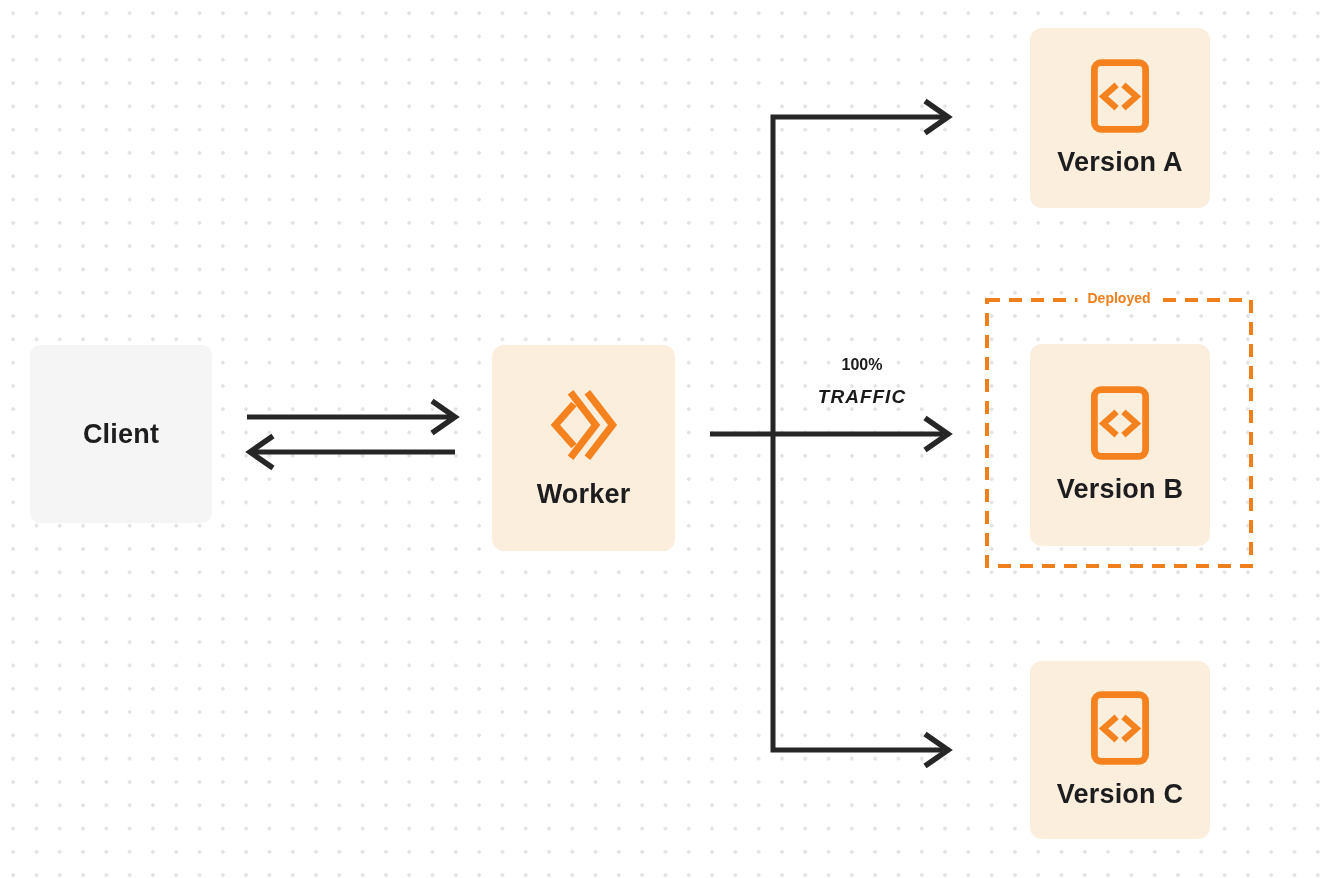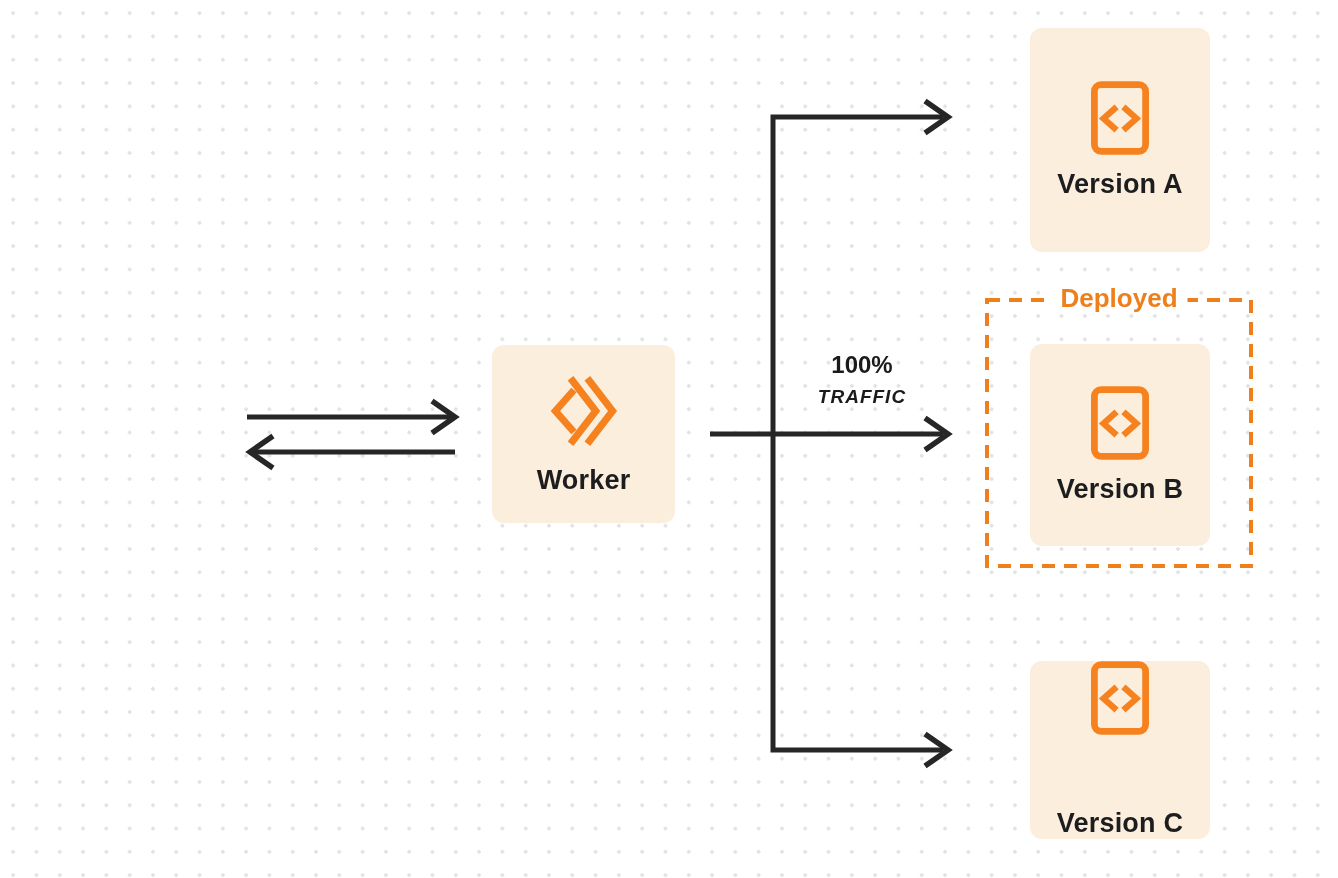--- a/index.html
+++ b/index.html
@@ -46,32 +46,32 @@
     white-space: nowrap;
   }
   .client-node {
     left: 30px; top: 345px;
     width: 182px; height: 178px;
     background: #f5f5f6;
     border-radius: 10px;
   }
   .worker-node {
     left: 492px; top: 345px;
-    width: 183px; height: 178px;
+    width: 183px; height: 206px;
     background: #fbeedc;
   }
   .worker-node .icon-wrap { margin-bottom: 16px; }
   .version-node {
-    width: 180px; height: 224px;
+    width: 180px; height: 180px;
     left: 1030px;
     background: #fbeedc;
   }
   .version-a { top: 28px; }
   .version-b { top: 344px; height: 202px; }
-  .version-c { top: 661px; height: 178px; justify-content: space-between; }
+  .version-c { top: 661px; height: 178px; }
   .version-node .icon-wrap { margin-bottom: 14px; }
   .icon-wrap { display: flex; align-items: center; justify-content: center; }
   .icon-wrap svg { display: block; }
   .icon-stroke {
     stroke: #f6821f;
     fill: none;
     stroke-linecap: butt;
     stroke-linejoin: miter;
   }
 
@@ -81,38 +81,38 @@
     width: 268px; height: 270px;
     z-index: 1;
   }
   .deployed-group svg { position: absolute; left: 0; top: 0; }
   .deployed-label {
     position: absolute;
     left: 50%; top: 0;
     transform: translate(-50%, -50%);
     background: #ffffff;
     padding: 0 10px;
-    font-size: 26px;
+    font-size: 14px;
     font-weight: 700;
     color: #ee7f1b;
     white-space: nowrap;
     z-index: 3;
     text-align: center;
   }
 
   .traffic-label {
     position: absolute;
     left: 762px; top: 349px;
     width: 200px;
     text-align: center;
     z-index: 2;
     color: #1b1b1b;
     font-weight: 700;
   }
-  .traffic-label .t1 { font-size: 24px; line-height: 32px; }
+  .traffic-label .t1 { font-size: 16px; line-height: 32px; }
   .traffic-label .t2 { font-size: 19px; line-height: 32px; letter-spacing: 1px; font-style: italic; }
 </style>
 </head>
 <body>
 
 <div class="canvas">
 
   <svg class="connectors" viewBox="0 0 1338 878" aria-hidden="true">
     <g>
       <line x1="247" y1="417" x2="452" y2="417"></line>
@@ -136,20 +136,23 @@
     </g>
   </svg>
 
   <div class="deployed-group">
     <svg width="268" height="270" viewBox="0 0 268 270" aria-hidden="true">
       <rect x="2" y="2" width="264" height="266" fill="none" stroke="#ee7f1b" stroke-width="4" stroke-dasharray="13 9"></rect>
     </svg>
     <div class="deployed-label">Deployed</div>
   </div>
 
+  <div class="node client-node">
+    <div class="label">Client</div>
+  </div>
 
   <div class="node worker-node">
     <div class="icon-wrap">
       <svg width="84" height="76" viewBox="0 0 100 90">
         <path class="icon-stroke" stroke-width="8.5" d="M 38,20 L 16,45 L 38,70"></path>
         <path class="icon-stroke" stroke-width="8.5" d="M 34,6 L 64,45 L 34,84"></path>
         <path class="icon-stroke" stroke-width="8.5" d="M 54,6 L 84,45 L 54,84"></path>
       </svg>
     </div>
     <div class="label">Worker</div>

